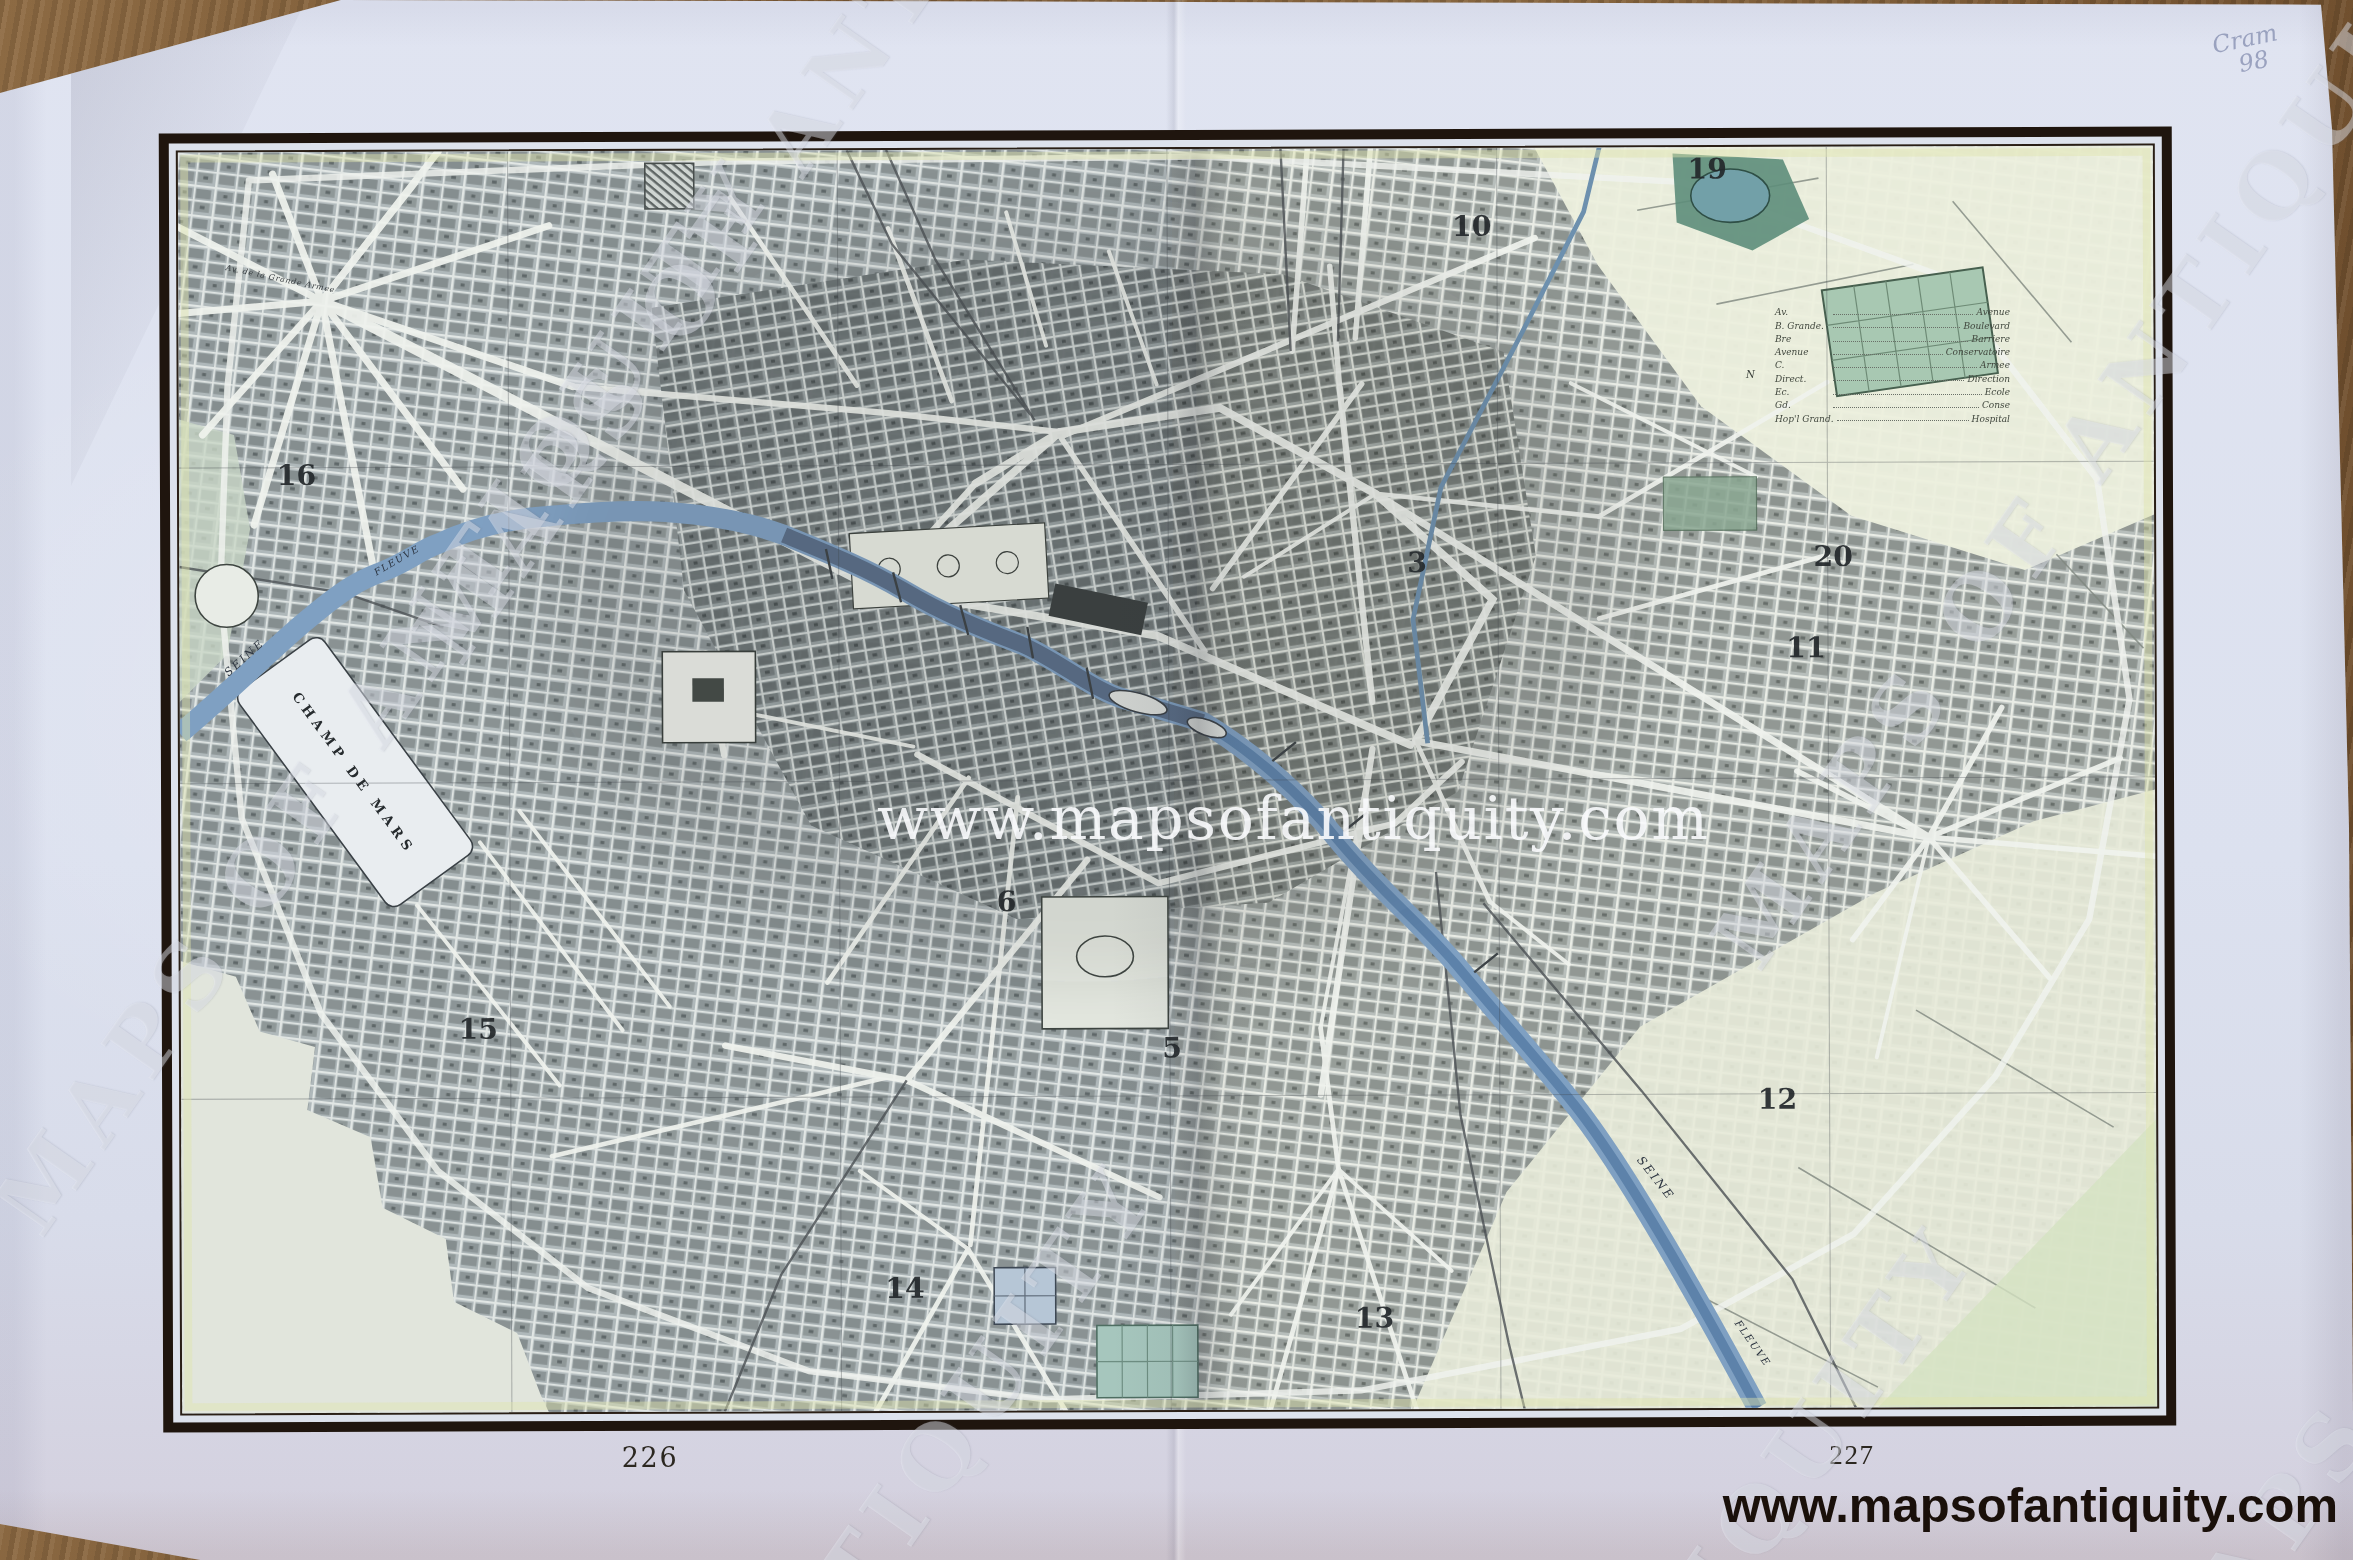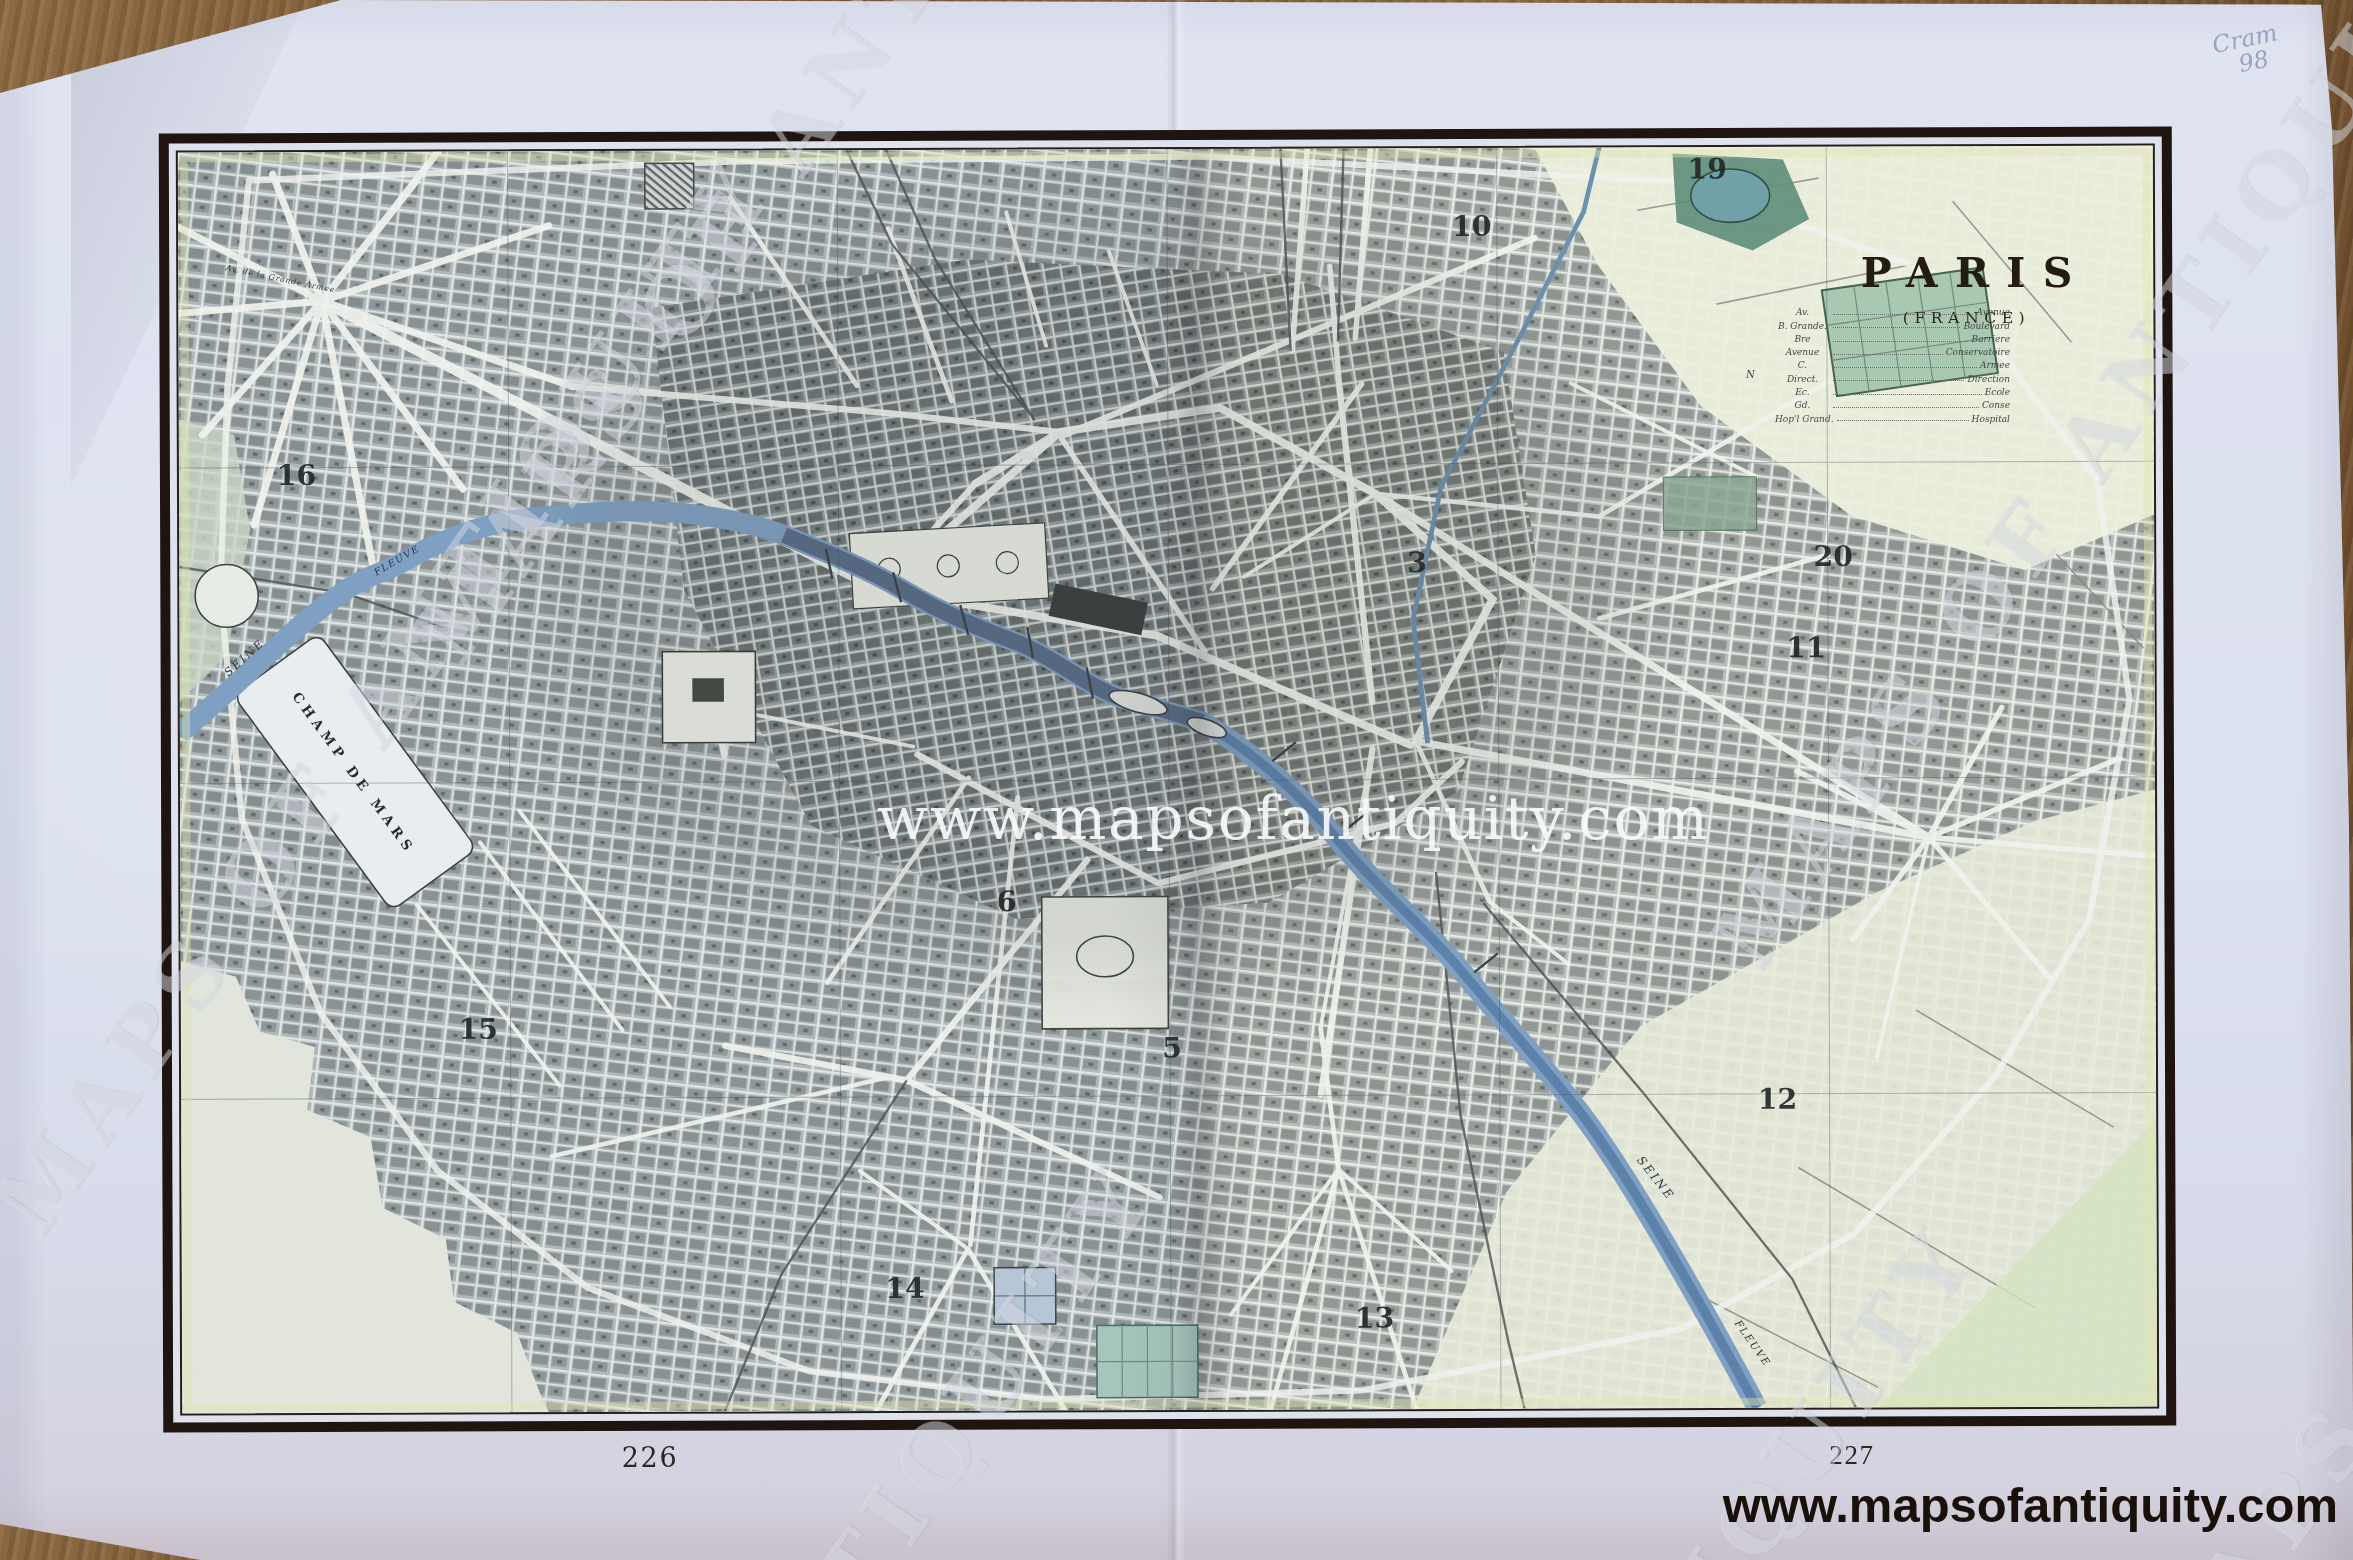--- a/index.html
+++ b/index.html
@@ -30,21 +30,21 @@
   .map-frame{position:absolute;left:161px;top:130px;width:2013px;height:1299px;box-sizing:border-box;
     border:10.2px solid #1f150e;background:#dde2ec;padding:7px;transform:rotate(-0.2deg);}
   .map-inner{position:relative;width:100%;height:100%;box-sizing:border-box;border:2.4px solid #2a1f16;overflow:hidden;background:#ccd4d5;}
   .map-inner svg{display:block;width:100%;height:100%;}
   
   .title-block{position:absolute;left:1841px;top:249px;width:251px;text-align:center;color:#241c12;z-index:30;}
   .title-block .t{font-weight:bold;font-size:41px;letter-spacing:17.3px;text-indent:17.3px;}
   .title-block .s{font-size:15.7px;letter-spacing:5.5px;margin-top:11px;color:#2c241a;}
   .legend{position:absolute;left:1775px;top:304px;width:235px;z-index:30;color:#42483f;}
   .legend-row{display:flex;align-items:flex-end;height:13.3px;font-size:9px;font-style:italic;}
-  .legend-row .abbr{min-width:55px;white-space:nowrap;text-align:center;}
+  .legend-row .abbr{min-width:55px;white-space:nowrap;}
   .legend-row .leader{flex:1;border-bottom:0.8px dotted #6a7068;margin:0 3.1px 2.4px 3.1px;height:0.8px;}
   .legend-row .term{white-space:nowrap;}
   .compass{position:absolute;left:1746px;top:369px;font-size:10.2px;color:#3c423c;z-index:30;font-style:italic;}
   
   .pencil{position:absolute;left:2214px;top:22px;width:118px;color:#9aa2bf;z-index:40;
     font-style:italic;font-size:23.5px;transform:rotate(-12deg);line-height:23.5px;}
   .pencil .l2{margin-left:22px;}
   .page-num{position:absolute;width:94px;text-align:center;font-size:27px;color:#2b2720;z-index:35;letter-spacing:1.6px;}
   .page-num.left{left:603px;top:1442px;text-align:center;}
   .page-num.right{left:1805px;top:1440px;font-family:Liberation Serif, serif;}
@@ -317,24 +317,20 @@
 
         <g>
           <ellipse cx="1150" cy="560" rx="700" ry="500" fill="rgba(40,44,48,0.10)" filter="url(#blur40)"></ellipse>
           <rect x="1180" y="0" width="180" height="1606" fill="url(#foldG)"></rect>
           <rect x="8" y="8" width="2488" height="1590" fill="none" stroke="#dfe5ac" stroke-width="10" opacity="0.45"></rect>
         </g>
       </svg>
     </div>
   </div>
 
-  <div class="title-block">
-    <div class="t">PARIS</div>
-    <div class="s">(FRANCE)</div>
-  </div>
 
   <div class="legend">
     <div class="legend-row">
         <span class="abbr">Av.</span>
         <span class="leader"></span>
         <span class="term">Avenue</span>
       </div>
     <div class="legend-row">
         <span class="abbr">B. Grande.</span>
         <span class="leader"></span>

